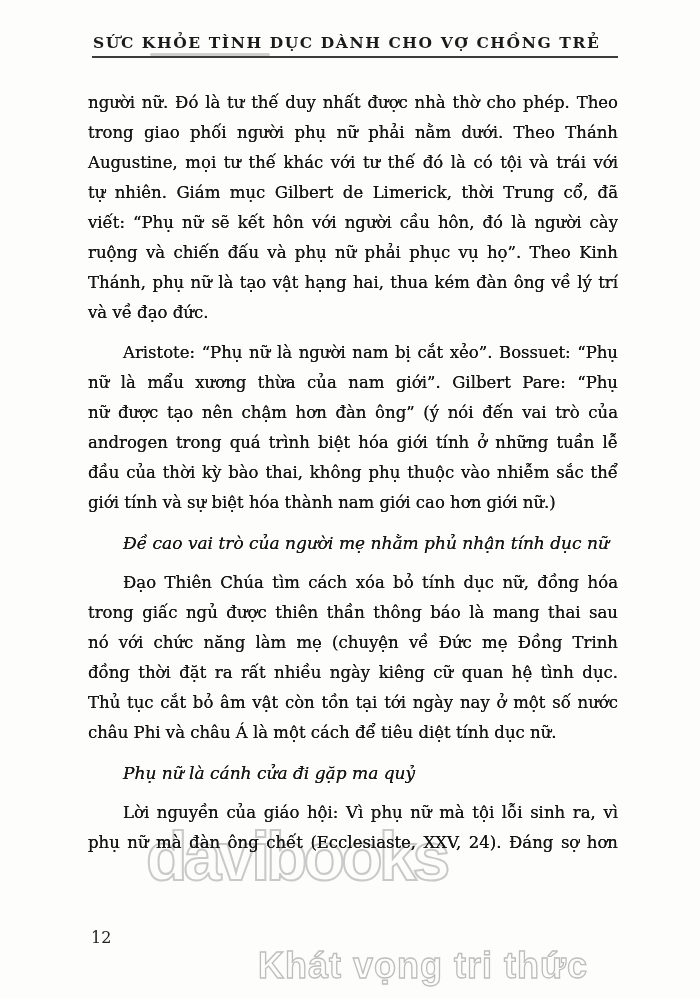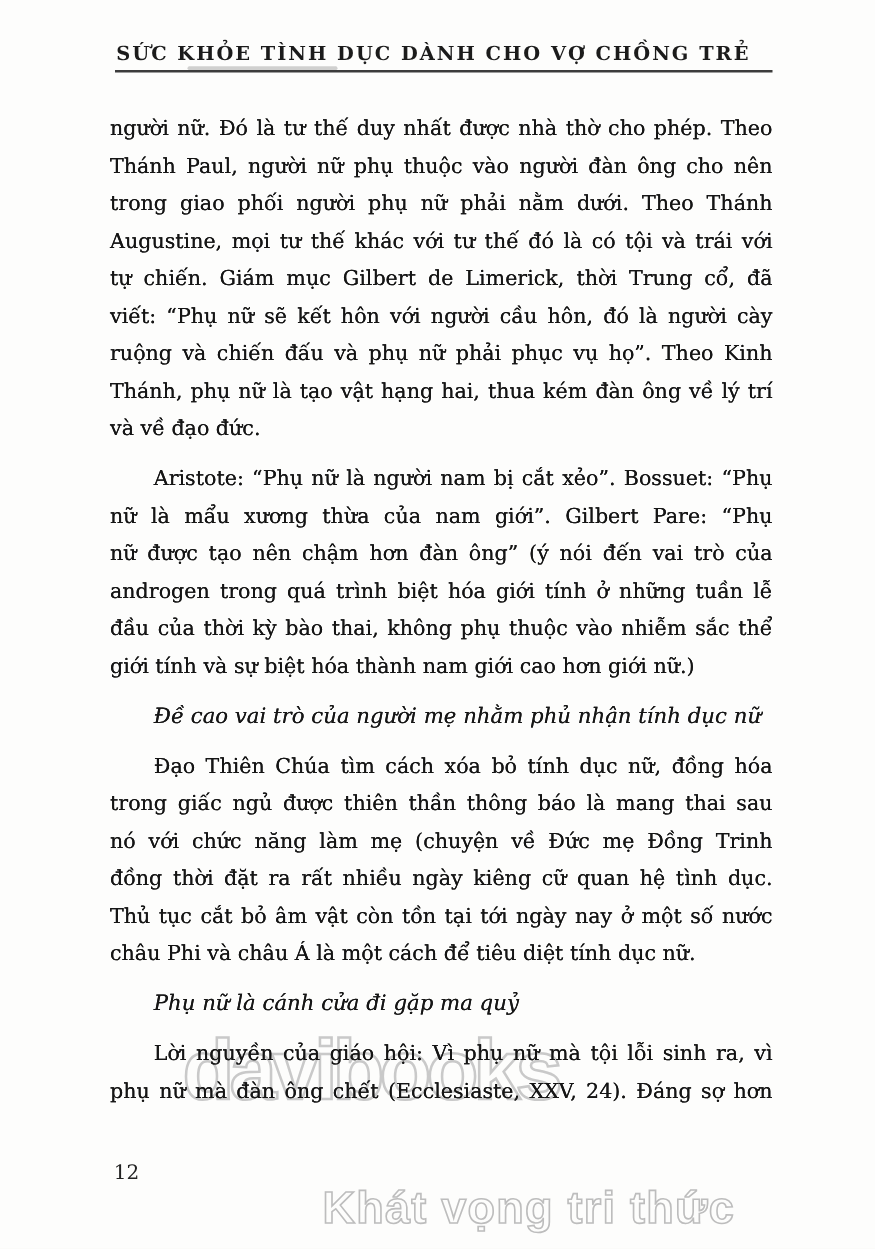--- a/index.html
+++ b/index.html
@@ -89,24 +89,23 @@
   <div class="running-head">SỨC KHỎE TÌNH DỤC DÀNH CHO VỢ CHỒNG TRẺ</div>
   <div class="head-rule-smudge"></div>
   <div class="head-rule"></div>
 
   <div class="wm-brand">davibooks</div>
   <div class="wm-slogan">Khát vọng tri thức</div>
 
   <div id="content">
       <div class="para">
         <div class="line">người nữ. Đó là tư thế duy nhất được nhà thờ cho phép. Theo</div>
-        <div class="line">Thánh Paul, người nữ phụ thuộc vào người đàn ông cho nên</div>
         <div class="line">trong giao phối người phụ nữ phải nằm dưới. Theo Thánh</div>
         <div class="line">Augustine, mọi tư thế khác với tư thế đó là có tội và trái với</div>
-        <div class="line">tự chiến. Giám mục Gilbert de Limerick, thời Trung cổ, đã</div>
+        <div class="line">tự nhiên. Giám mục Gilbert de Limerick, thời Trung cổ, đã</div>
         <div class="line">viết: “Phụ nữ sẽ kết hôn với người cầu hôn, đó là người cày</div>
         <div class="line">ruộng và chiến đấu và phụ nữ phải phục vụ họ”. Theo Kinh</div>
         <div class="line">Thánh, phụ nữ là tạo vật hạng hai, thua kém đàn ông về lý trí</div>
         <div class="line last">và về đạo đức.</div>
       </div>
       <div class="para">
         <div class="line first-indent">Aristote: “Phụ nữ là người nam bị cắt xẻo”. Bossuet: “Phụ</div>
         <div class="line">nữ là mẩu xương thừa của nam giới”. Gilbert Pare: “Phụ</div>
         <div class="line">nữ được tạo nên chậm hơn đàn ông” (ý nói đến vai trò của</div>
         <div class="line">androgen trong quá trình biệt hóa giới tính ở những tuần lễ</div>

